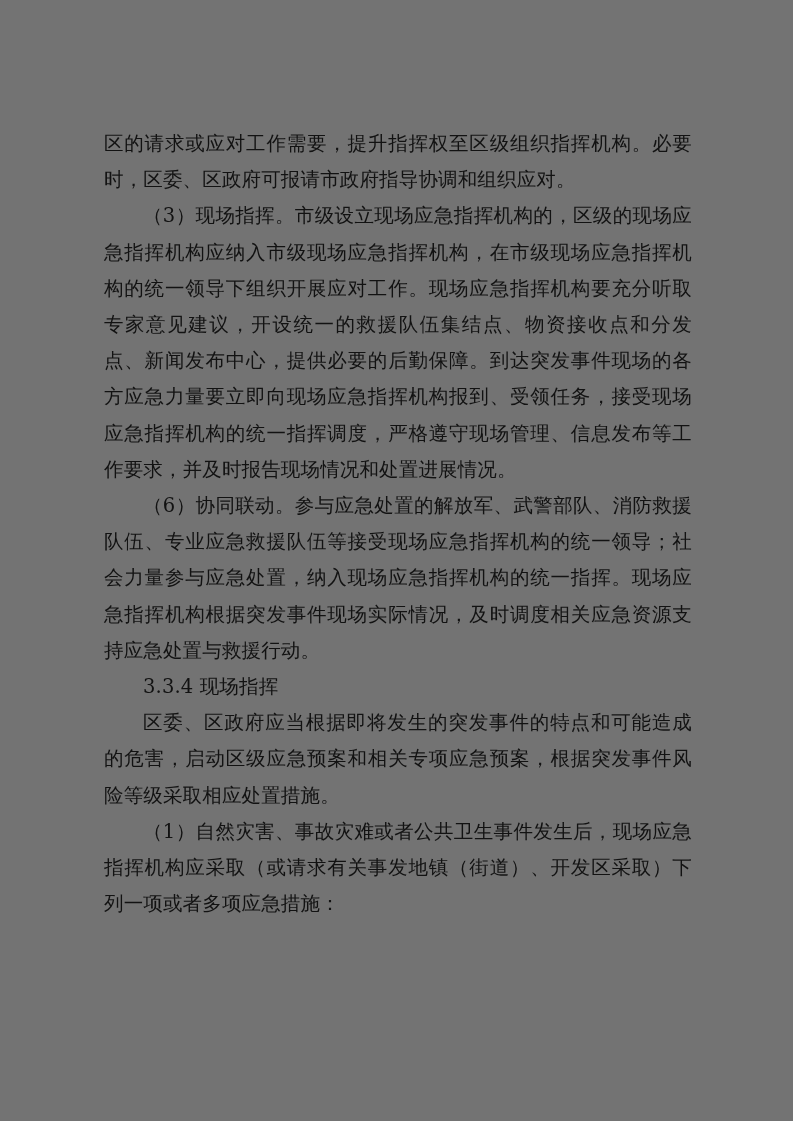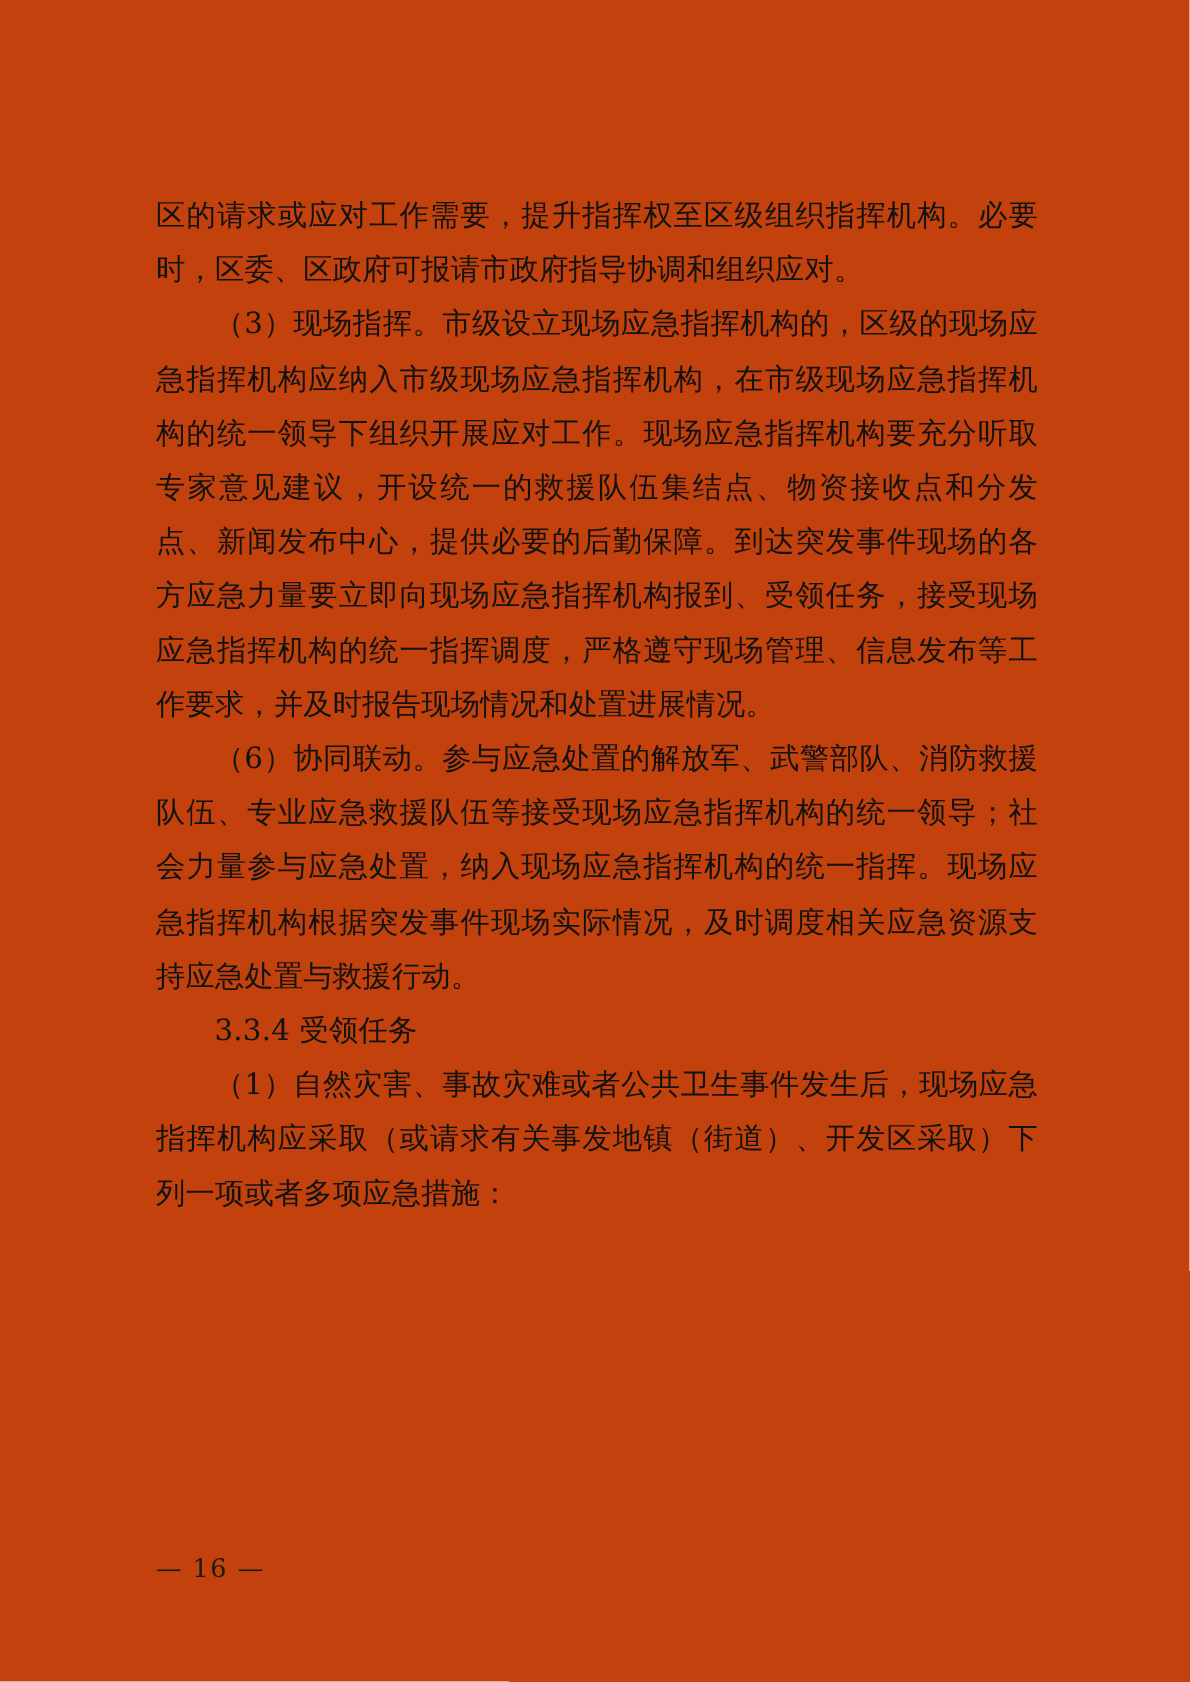--- a/index.html
+++ b/index.html
@@ -5,21 +5,21 @@
   html, body {
     margin: 0;
     padding: 0;
     background: #ffffff;
   }
   .page {
     position: relative;
     width: 793px;
     height: 1121px;
     margin: 0 auto;
-    background: #c2410c;
+    background: #737373;
     overflow: hidden;
   }
   .content {
     position: absolute;
     left: 104px;
     top: 126px;
     width: 588px;
   }
   .para {
     font-family: "DejaVu Serif", "Liberation Serif", serif;
@@ -52,19 +52,19 @@
 </style>
 </head>
 <body>
 
 <div class="page">
 
   <div class="content">
     <p class="para">区的请求或应对工作需要，提升指挥权至区级组织指挥机构。必要时，区委、区政府可报请市政府指导协调和组织应对。</p>
     <p class="para indent">（3）现场指挥。市级设立现场应急指挥机构的，区级的现场应急指挥机构应纳入市级现场应急指挥机构，在市级现场应急指挥机构的统一领导下组织开展应对工作。现场应急指挥机构要充分听取专家意见建议，开设统一的救援队伍集结点、物资接收点和分发点、新闻发布中心，提供必要的后勤保障。到达突发事件现场的各方应急力量要立即向现场应急指挥机构报到、受领任务，接受现场应急指挥机构的统一指挥调度，严格遵守现场管理、信息发布等工作要求，并及时报告现场情况和处置进展情况。</p>
     <p class="para indent">（6）协同联动。参与应急处置的解放军、武警部队、消防救援队伍、专业应急救援队伍等接受现场应急指挥机构的统一领导；社会力量参与应急处置，纳入现场应急指挥机构的统一指挥。现场应急指挥机构根据突发事件现场实际情况，及时调度相关应急资源支持应急处置与救援行动。</p>
-    <p class="para heading">3.3.4 受领任务</p>
+    <p class="para heading">3.3.4 现场指挥</p>
+    <p class="para indent">区委、区政府应当根据即将发生的突发事件的特点和可能造成的危害，启动区级应急预案和相关专项应急预案，根据突发事件风险等级采取相应处置措施。</p>
     <p class="para indent">（1）自然灾害、事故灾难或者公共卫生事件发生后，现场应急指挥机构应采取（或请求有关事发地镇（街道）、开发区采取）下列一项或者多项应急措施：</p>
   </div>
 
-  <div class="pagenum">— 16 —</div>
 
 </div>
 
 </body></html>

